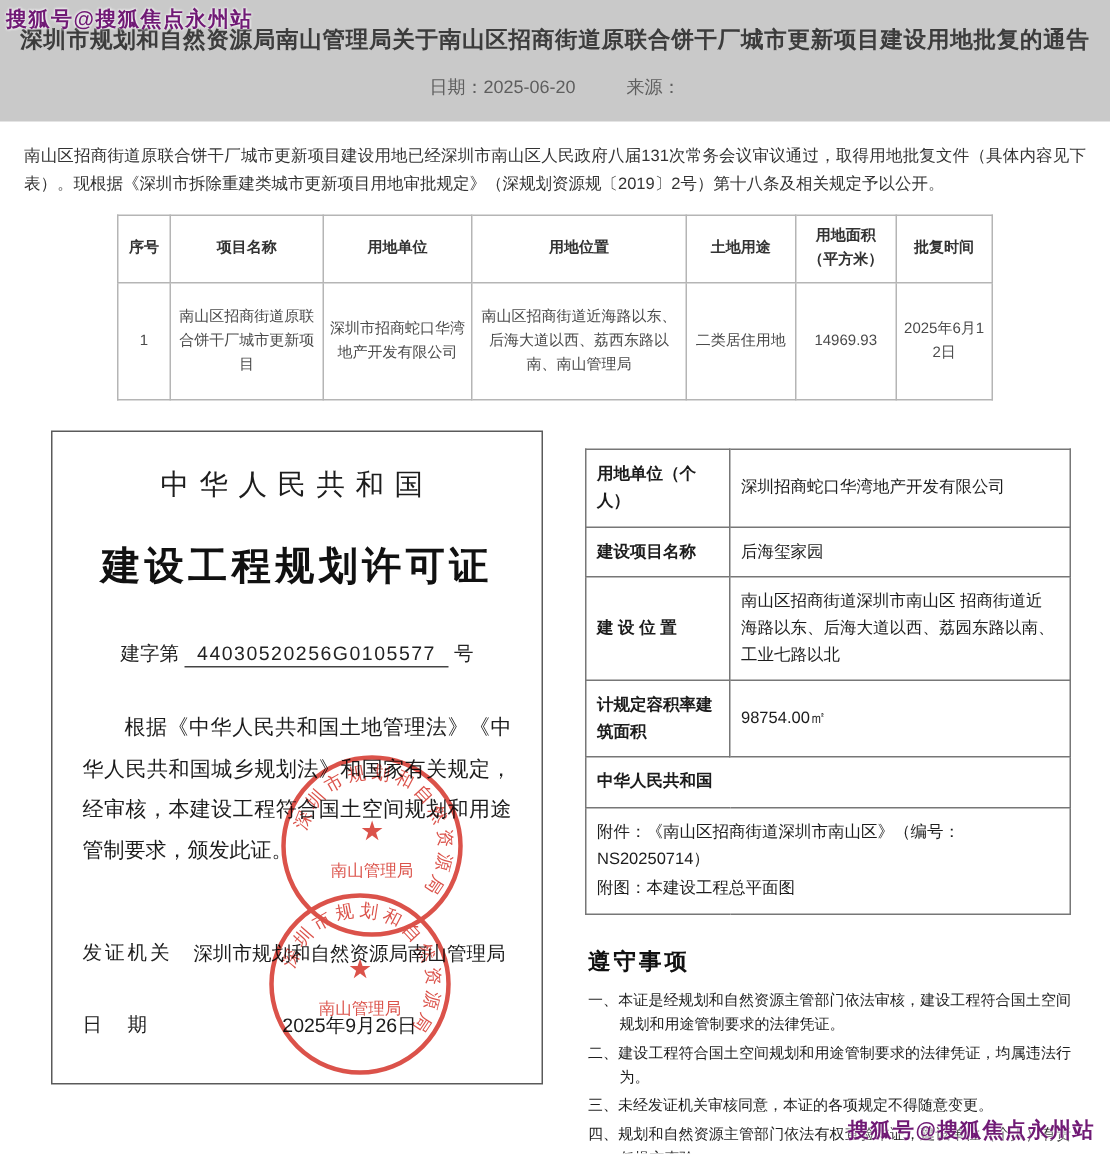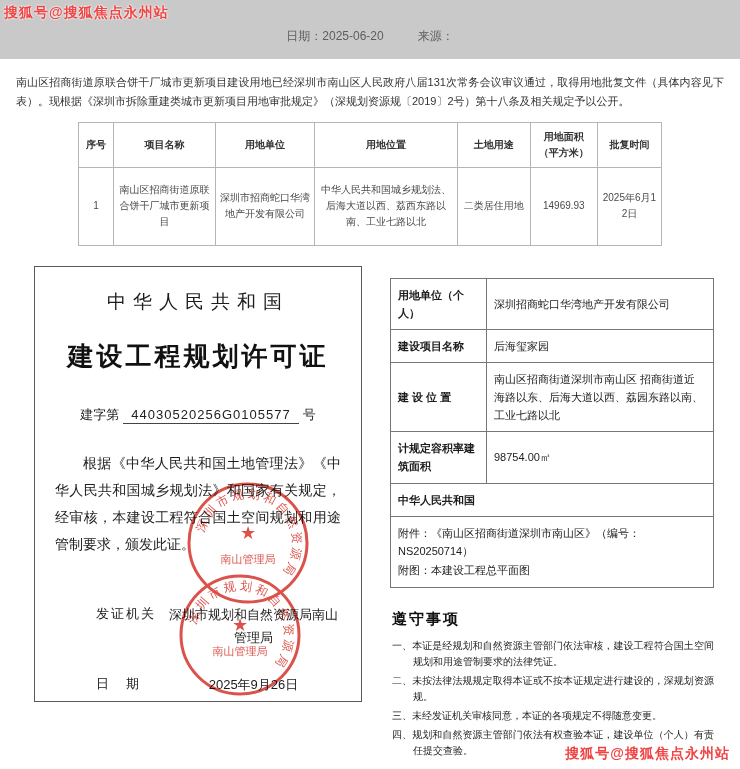--- a/index.html
+++ b/index.html
@@ -1,19 +1,19 @@
 <!DOCTYPE html>
 <html><head>
 <meta charset="utf-8">
 <style>
   * { box-sizing: border-box; margin: 0; padding: 0; }
   body { background: #ffffff; font-family: "Liberation Sans", "DejaVu Sans", sans-serif; }
   .page { position: relative; width: 740px; height: 769px; margin: 0 auto; background: #ffffff; overflow: hidden; color: #222; }
 
-  .watermark { position: absolute; font-size: 14px; font-weight: 700; color: #ef4444; letter-spacing: 1px; text-shadow: 0 0 2px #fff, 0 0 2px #fff; z-index: 9; }
+  .watermark { position: absolute; font-size: 14px; font-weight: 700; color: #701a75; letter-spacing: 1px; text-shadow: 0 0 2px #fff, 0 0 2px #fff; z-index: 9; }
   .wm-top { top: 4px; left: 4px; }
   .wm-bottom { bottom: 6px; right: 10px; }
 
   .header { background: #c9c9c9; padding: 16px 8px 10px; text-align: center; }
   .title { font-size: 15px; font-weight: 700; color: #3c3c3c; line-height: 1.45; letter-spacing: .5px; }
   .meta { margin-top: 12px; font-size: 12px; color: #5e5e5e; padding-bottom: 4px; }
   .meta .src { margin-left: 34px; }
 
   .intro { margin: 14px 16px 10px; font-size: 11px; color: #333; line-height: 1.75; text-align: justify; }
 
@@ -33,21 +33,21 @@
 
   .cert { position: relative; width: 328px; height: 436px; border: 1px solid #5a5a5a; padding: 22px 14px 14px; flex: none; background: #fff; }
   .cert-country { text-align: center; font-size: 19px; letter-spacing: 7px; color: #1d1d1d; }
   .cert-title { text-align: center; font-size: 26px; font-weight: 700; letter-spacing: 3px; margin-top: 24px; color: #111; }
   .cert-number { text-align: center; margin-top: 32px; font-size: 13px; color: #222; }
   .cert-number .num { display: inline-block; border-bottom: 1px solid #444; padding: 0 8px 1px; margin: 0 4px; letter-spacing: 1px; }
   .cert-body { margin: 26px 6px 0; font-size: 14px; line-height: 1.95; text-indent: 2em; text-align: justify; color: #1c1c1c; }
   .cert-row { display: flex; padding: 0 6px; font-size: 13px; color: #1c1c1c; }
   .cert-issuer { margin-top: 44px; }
   .cert-date { margin-top: 24px; }
-  .cert-row .lab { flex: none; width: 70px; letter-spacing: 2px; padding-top: 2px; margin-left: 41px; }
+  .cert-row .lab { flex: none; width: 70px; letter-spacing: 2px; padding-top: 2px; }
   .cert-row .val { flex: 1; text-align: center; line-height: 1.8; }
   .stamps { position: absolute; right: 8px; bottom: -6px; opacity: .88; mix-blend-mode: multiply; pointer-events: none; }
 
   .right-panel { flex: 1; min-width: 0; padding-top: 12px; }
   .details { width: 100%; border-collapse: collapse; font-size: 11px; color: #1c1c1c; }
   .details td { border: 1px solid #777; padding: 7px 7px; vertical-align: middle; line-height: 1.65; }
   .details .dl { width: 96px; font-weight: 700; }
   .details .dv { word-break: break-all; }
   .details .datt div { line-height: 1.7; }
 
@@ -57,20 +57,21 @@
   .notices-list li { font-size: 10px; line-height: 1.6; color: #1e1e1e; margin-bottom: 3px; padding-left: 2.1em; text-indent: -2.1em; text-align: justify; }
 </style>
 </head>
 <body>
 
 <div class="page">
 
   <div class="watermark wm-top">搜狐号@搜狐焦点永州站</div>
 
   <header class="header">
+    <h1 class="title">深圳市规划和自然资源局南山管理局关于南山区招商街道原联合饼干厂城市更新项目建设用地批复的通告</h1>
     <div class="meta">
       <span>日期：</span><span>2025-06-20</span><span class="src">来源：</span>
     </div>
   </header>
 
   <p class="intro">南山区招商街道原联合饼干厂城市更新项目建设用地已经深圳市南山区人民政府八届131次常务会议审议通过，取得用地批复文件（具体内容见下表）。现根据《深圳市拆除重建类城市更新项目用地审批规定》（深规划资源规〔2019〕2号）第十八条及相关规定予以公开。</p>
 
   <table class="approval-table">
     <thead>
         <tr id="approval-head">
@@ -81,21 +82,21 @@
           <th>土地用途</th>
           <th>用地面积（平方米）</th>
           <th>批复时间</th>
         </tr>
       </thead>
     <tbody id="approval-body">
         <tr>
           <td>1</td>
           <td>南山区招商街道原联合饼干厂城市更新项目</td>
           <td>深圳市招商蛇口华湾地产开发有限公司</td>
-          <td>中华人民共和国城乡规划法、后海大道以西、荔西东路以南、工业七路以北</td>
+          <td>南山区招商街道近海路以东、后海大道以西、荔西东路以南、南山管理局</td>
           <td>二类居住用地</td>
           <td>14969.93</td>
           <td>2025年6月12日</td>
         </tr>
       </tbody>
   </table>
 
   <div class="docs">
 
     <div class="cert">
@@ -163,21 +164,21 @@
                 <div>附件：《南山区招商街道深圳市南山区》（编号：NS20250714）</div>
                 <div>附图：本建设工程总平面图</div>
               </td>
             </tr>
           </tbody>
       </table>
       <div class="notices">
         <div class="notices-title">遵守事项</div>
         <ol class="notices-list" id="notices-list">
             <li>一、本证是经规划和自然资源主管部门依法审核，建设工程符合国土空间规划和用途管制要求的法律凭证。</li>
-            <li>二、未按法律法规规定取得本证或不按本证规定进行建设的，深规划资源规。</li>
+            <li>二、建设工程符合国土空间规划和用途管制要求的法律凭证，均属违法行为。</li>
             <li>三、未经发证机关审核同意，本证的各项规定不得随意变更。</li>
             <li>四、规划和自然资源主管部门依法有权查验本证，建设单位（个人）有责任提交查验。</li>
           </ol>
       </div>
     </div>
 
   </div>
 
   <div class="watermark wm-bottom">搜狐号@搜狐焦点永州站</div>
 </div>

